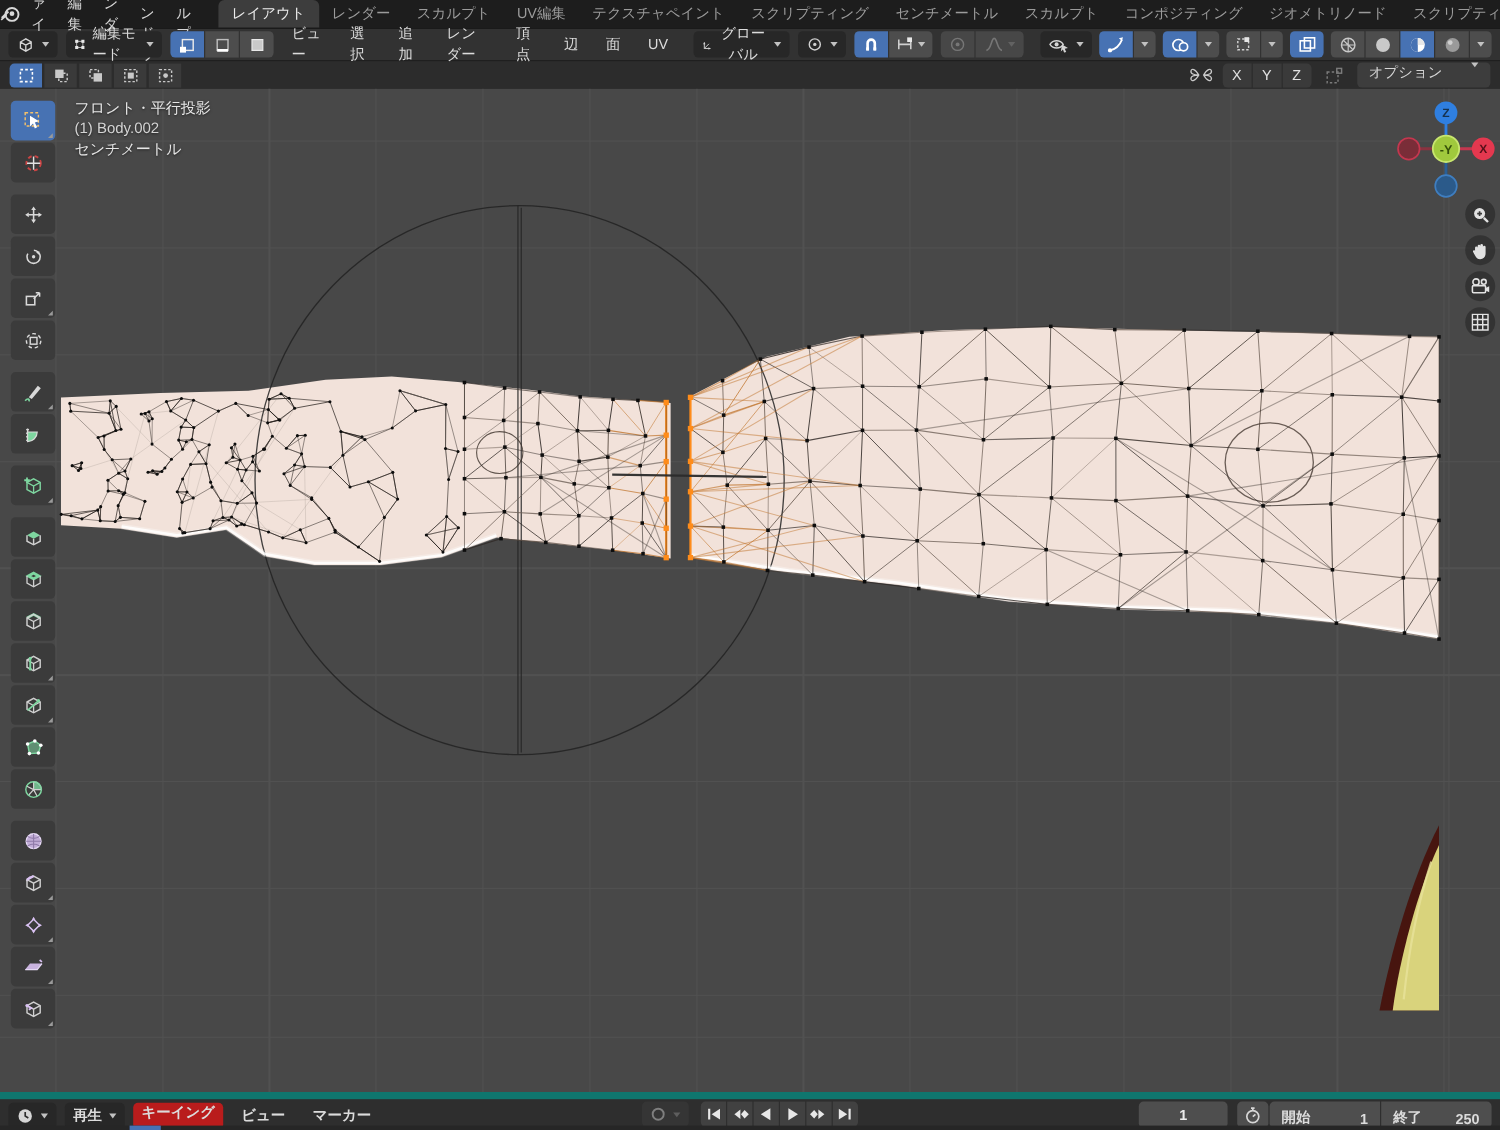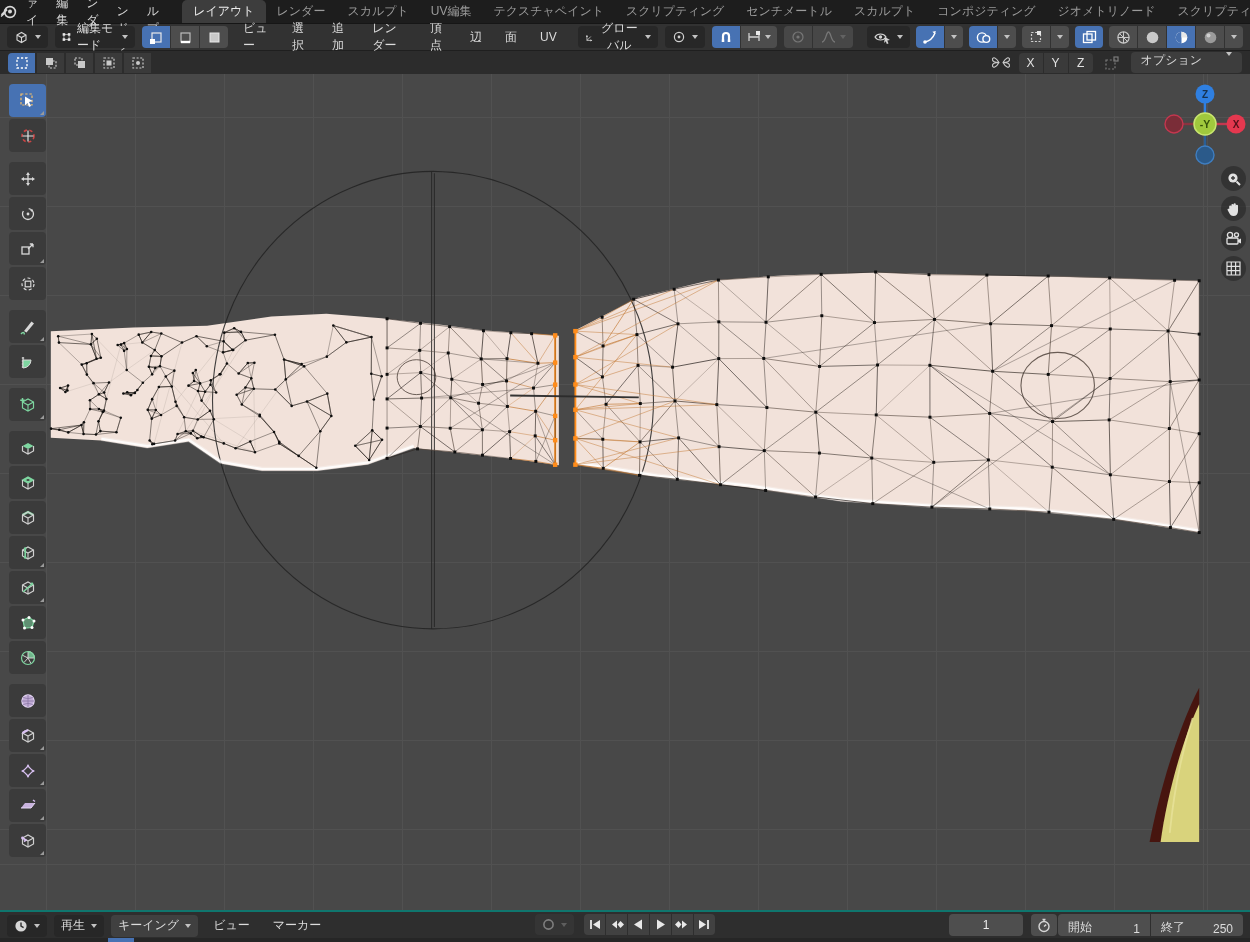--- a/index.html
+++ b/index.html
@@ -51,21 +51,21 @@
   .tool{width:37px;height:33px;background:#3b3b3b;border-radius:4px;margin-bottom:2px;
     display:flex;align-items:center;justify-content:center;position:relative;}
   .tool.active{background:#4772b3;}
   .tool .corner{position:absolute;right:2px;bottom:2px;width:0;height:0;
     border-left:4px solid transparent;border-bottom:4px solid #9a9a9a;}
   
   .gizmo{position:absolute;left:1163px;top:8px;}
   .navbtn{position:absolute;left:1221px;width:25px;height:25px;border-radius:50%;
     background:rgba(35,35,35,.55);display:flex;align-items:center;justify-content:center;}
   
-  .timeline{height:32px;background:#2e2e2e;border-top:2px solid #0f766e;position:relative;font-size:12px;color:#dcdcdc;}
+  .timeline{height:32px;background:#2e2e2e;border-top:6px solid #0f766e;position:relative;font-size:12px;color:#dcdcdc;font-weight:bold;}
   .tl-row{height:27px;display:flex;align-items:center;padding:0 7px;gap:7px;}
   .tl-strip{position:absolute;left:0;bottom:0;width:100%;height:4px;background:#262626;}
   .playhead{position:absolute;left:108px;bottom:0;width:26px;height:4px;background:#4772b3;}
   .transport{position:absolute;left:50%;top:2px;transform:translateX(-50%);display:flex;align-items:center;gap:2px;}
   .tbtn{width:21px;height:21px;background:#414141;display:flex;align-items:center;justify-content:center;}
   .tbtn:first-child{border-radius:4px 0 0 4px;}
   .tbtn:last-child{border-radius:0 4px 4px 0;}
   .recpill{display:flex;align-items:center;gap:6px;background:#383838;border-radius:4px;height:21px;padding:0 7px;margin-right:8px;opacity:.75;}
   .tl-right{position:absolute;right:7px;top:2px;display:flex;align-items:center;gap:8px;}
   .field{background:#4e4e4e;height:22px;border-radius:4px;color:#ececec;display:flex;align-items:center;justify-content:center;}
@@ -1440,20 +1440,25 @@
       <circle cx="54.420735239982605" cy="382.7786480422272" r="1.4" fill="#0d0d0d"></circle>
       <circle cx="275.7123637199402" cy="392.23013834302225" r="1.4" fill="#0d0d0d"></circle>
       <circle cx="119.93363469839096" cy="445.10420021998686" r="1.4" fill="#0d0d0d"></circle>
       <circle cx="255.74302852153778" cy="406.3725103408515" r="1.4" fill="#0d0d0d"></circle>
       <line x1="500" y1="424" x2="640" y2="426" stroke="#2b2b2b" stroke-width="2" opacity="0.95"></line>
       <path d="M1250 742 C1226 788 1206 858 1196 910 L1250 910 Z" fill="#47150f"></path>
       <path d="M1250 760 C1231 800 1214 864 1208 910 L1250 910 Z" fill="#d9d37c"></path>
       <path d="M1243 775 C1230 815 1222 860 1218 900" fill="none" stroke="#e7e29a" stroke-width="2" opacity="0.8"></path>
     </svg>
 
+  <div class="overlay-text">
+    <div>フロント・平行投影</div>
+    <div class="l2">(1) Body.002</div>
+    <div>センチメートル</div>
+  </div>
 
   <div class="toolshelf" id="toolshelf">
       <div class="tool active">
         <svg width="18" height="18" viewBox="0 0 18 18">
           <rect x="2" y="2" width="11" height="11" fill="none" stroke="#f5c06a" stroke-width="1.2" stroke-dasharray="2.4 1.8"></rect>
           <path d="M6 4.5 L13.5 9 L10 10 L12 14 L10 15 L8.5 11 L6 13.5 Z" fill="#fff"></path>
         </svg>
         <div class="corner"></div>
       </div>
       <div class="tool">
@@ -1656,21 +1661,21 @@
       <svg width="14" height="14" viewBox="0 0 14 14">
           <circle cx="7" cy="7" r="5.6" fill="#d6d6d6"></circle>
           <path d="M7 3.6 V7 L9.6 8.6" stroke="#2e2e2e" stroke-width="1.4" fill="none"></path>
         </svg>
       <span class="caret"></span>
     </div>
     <div class="pill" style="background:#272727;">
       <span>再生</span>
         <span class="caret"></span>
     </div>
-    <div class="pill" style="background:#404040;">
+    <div class="pill" style="background:#b91c1c;flex-direction:column;">
       <span>キーイング</span>
         <span class="caret"></span>
     </div>
     <div class="hmenu">ビュー</div>
     <div class="hmenu">マーカー</div>
   </div>
   <div class="transport">
     <div class="recpill">
       <svg width="13" height="13" viewBox="0 0 13 13">
           <circle cx="6.5" cy="6.5" r="4.6" fill="none" stroke="#9a9a9a" stroke-width="1.6"></circle>

